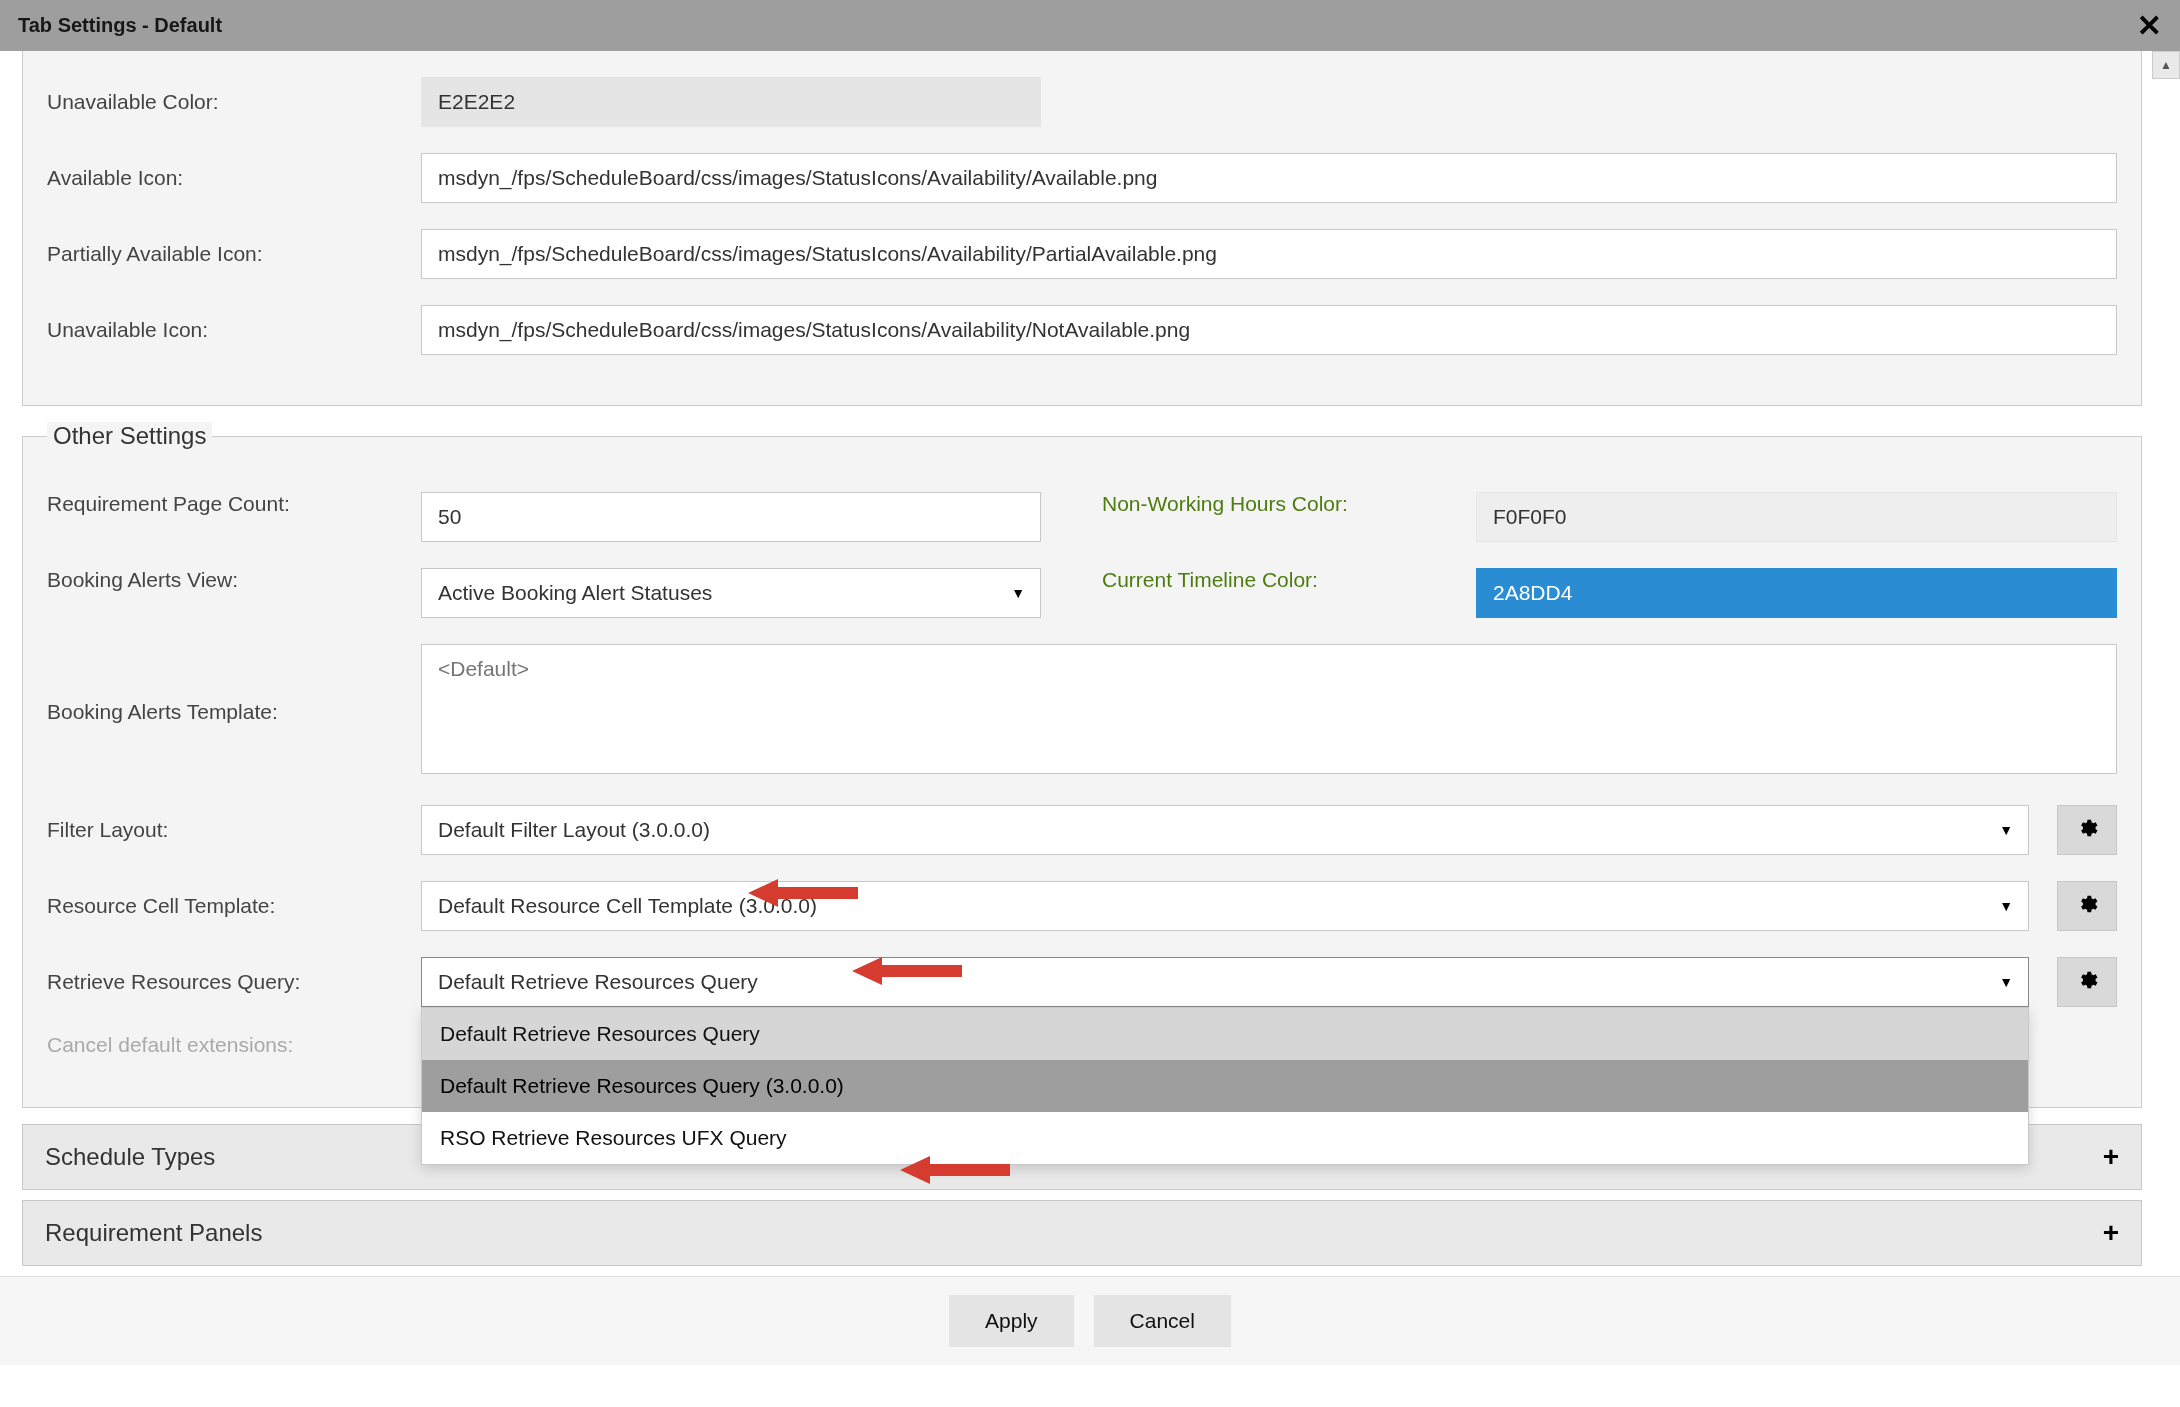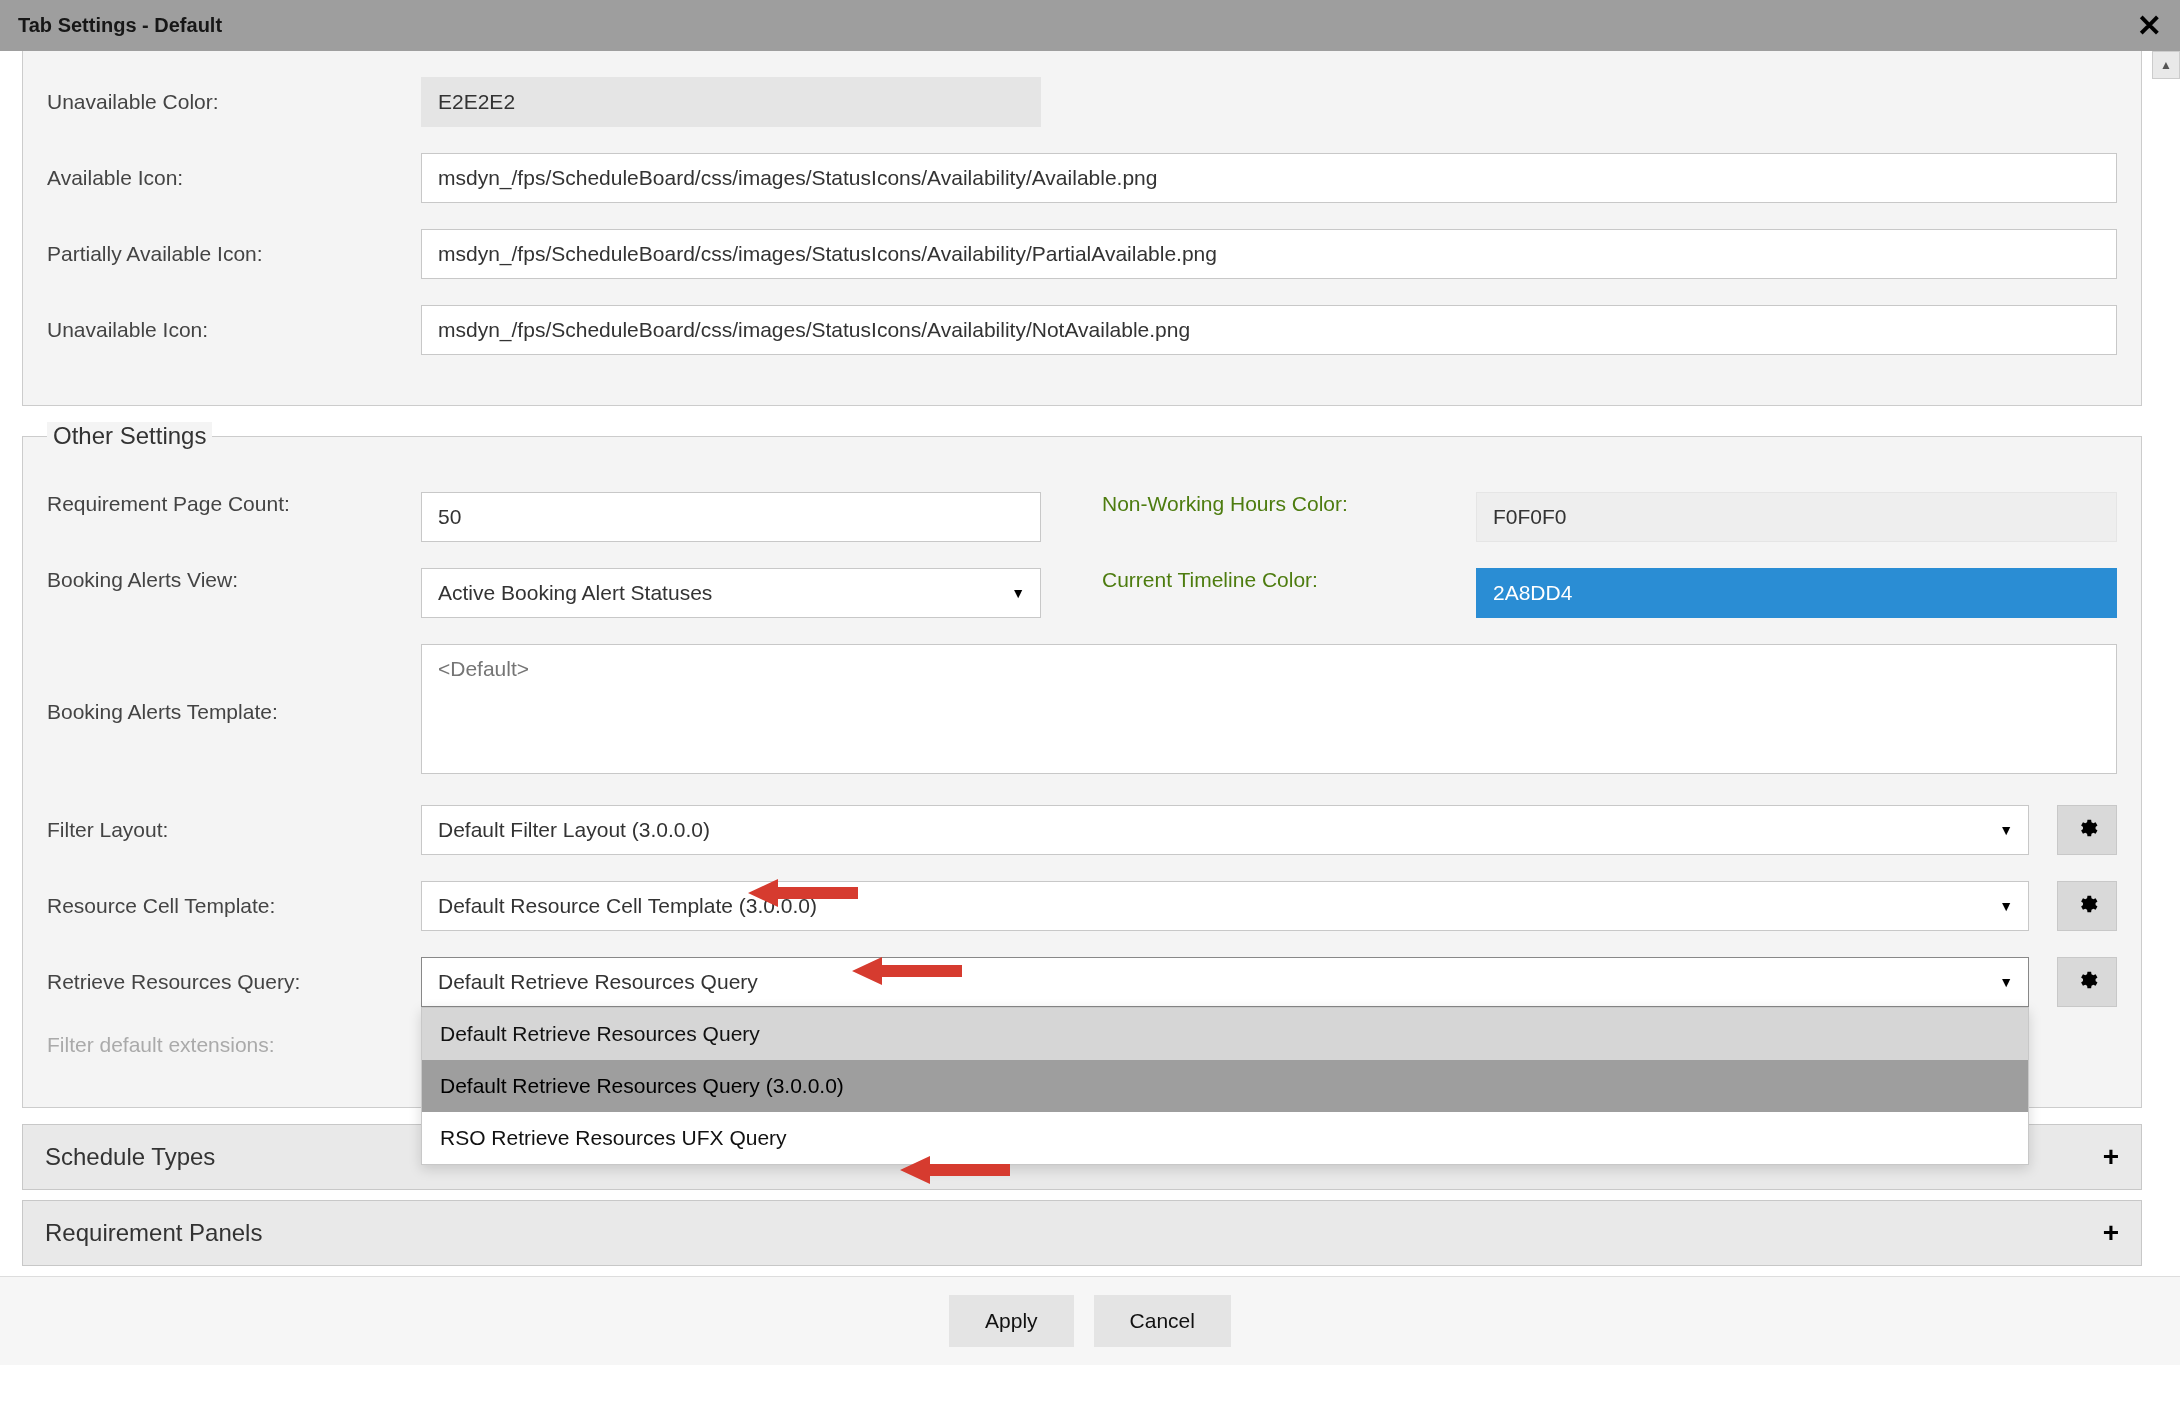--- a/index.html
+++ b/index.html
@@ -363,21 +363,21 @@
                 <svg viewBox="0 0 24 24">
                     <path d="M12 8a4 4 0 100 8 4 4 0 000-8zm9.4 4a7.6 7.6 0 00-.1-1.2l2.1-1.6-2-3.4-2.5 1a7.6 7.6 0 00-2-1.2L16.5 3h-4l-.4 2.6a7.6 7.6 0 00-2 1.2l-2.5-1-2 3.4 2.1 1.6A7.6 7.6 0 007.6 12c0 .4 0 .8.1 1.2l-2.1 1.6 2 3.4 2.5-1c.6.5 1.3.9 2 1.2l.4 2.6h4l.4-2.6c.7-.3 1.4-.7 2-1.2l2.5 1 2-3.4-2.1-1.6c.1-.4.1-.8.1-1.2z"></path>
                   </svg>
               </span>
             </div>
           </div>
         </div>
       </div>
 
       <div class="form-row">
-        <div class="label-col disabled-label">Filter default extensions:</div>
+        <div class="label-col disabled-label">Cancel default extensions:</div>
         <div class="field-col"></div>
       </div>
 
     </fieldset>
 
     <div class="accordion">
       <span>Schedule Types</span>
       <span class="plus">+</span>
     </div>
 

